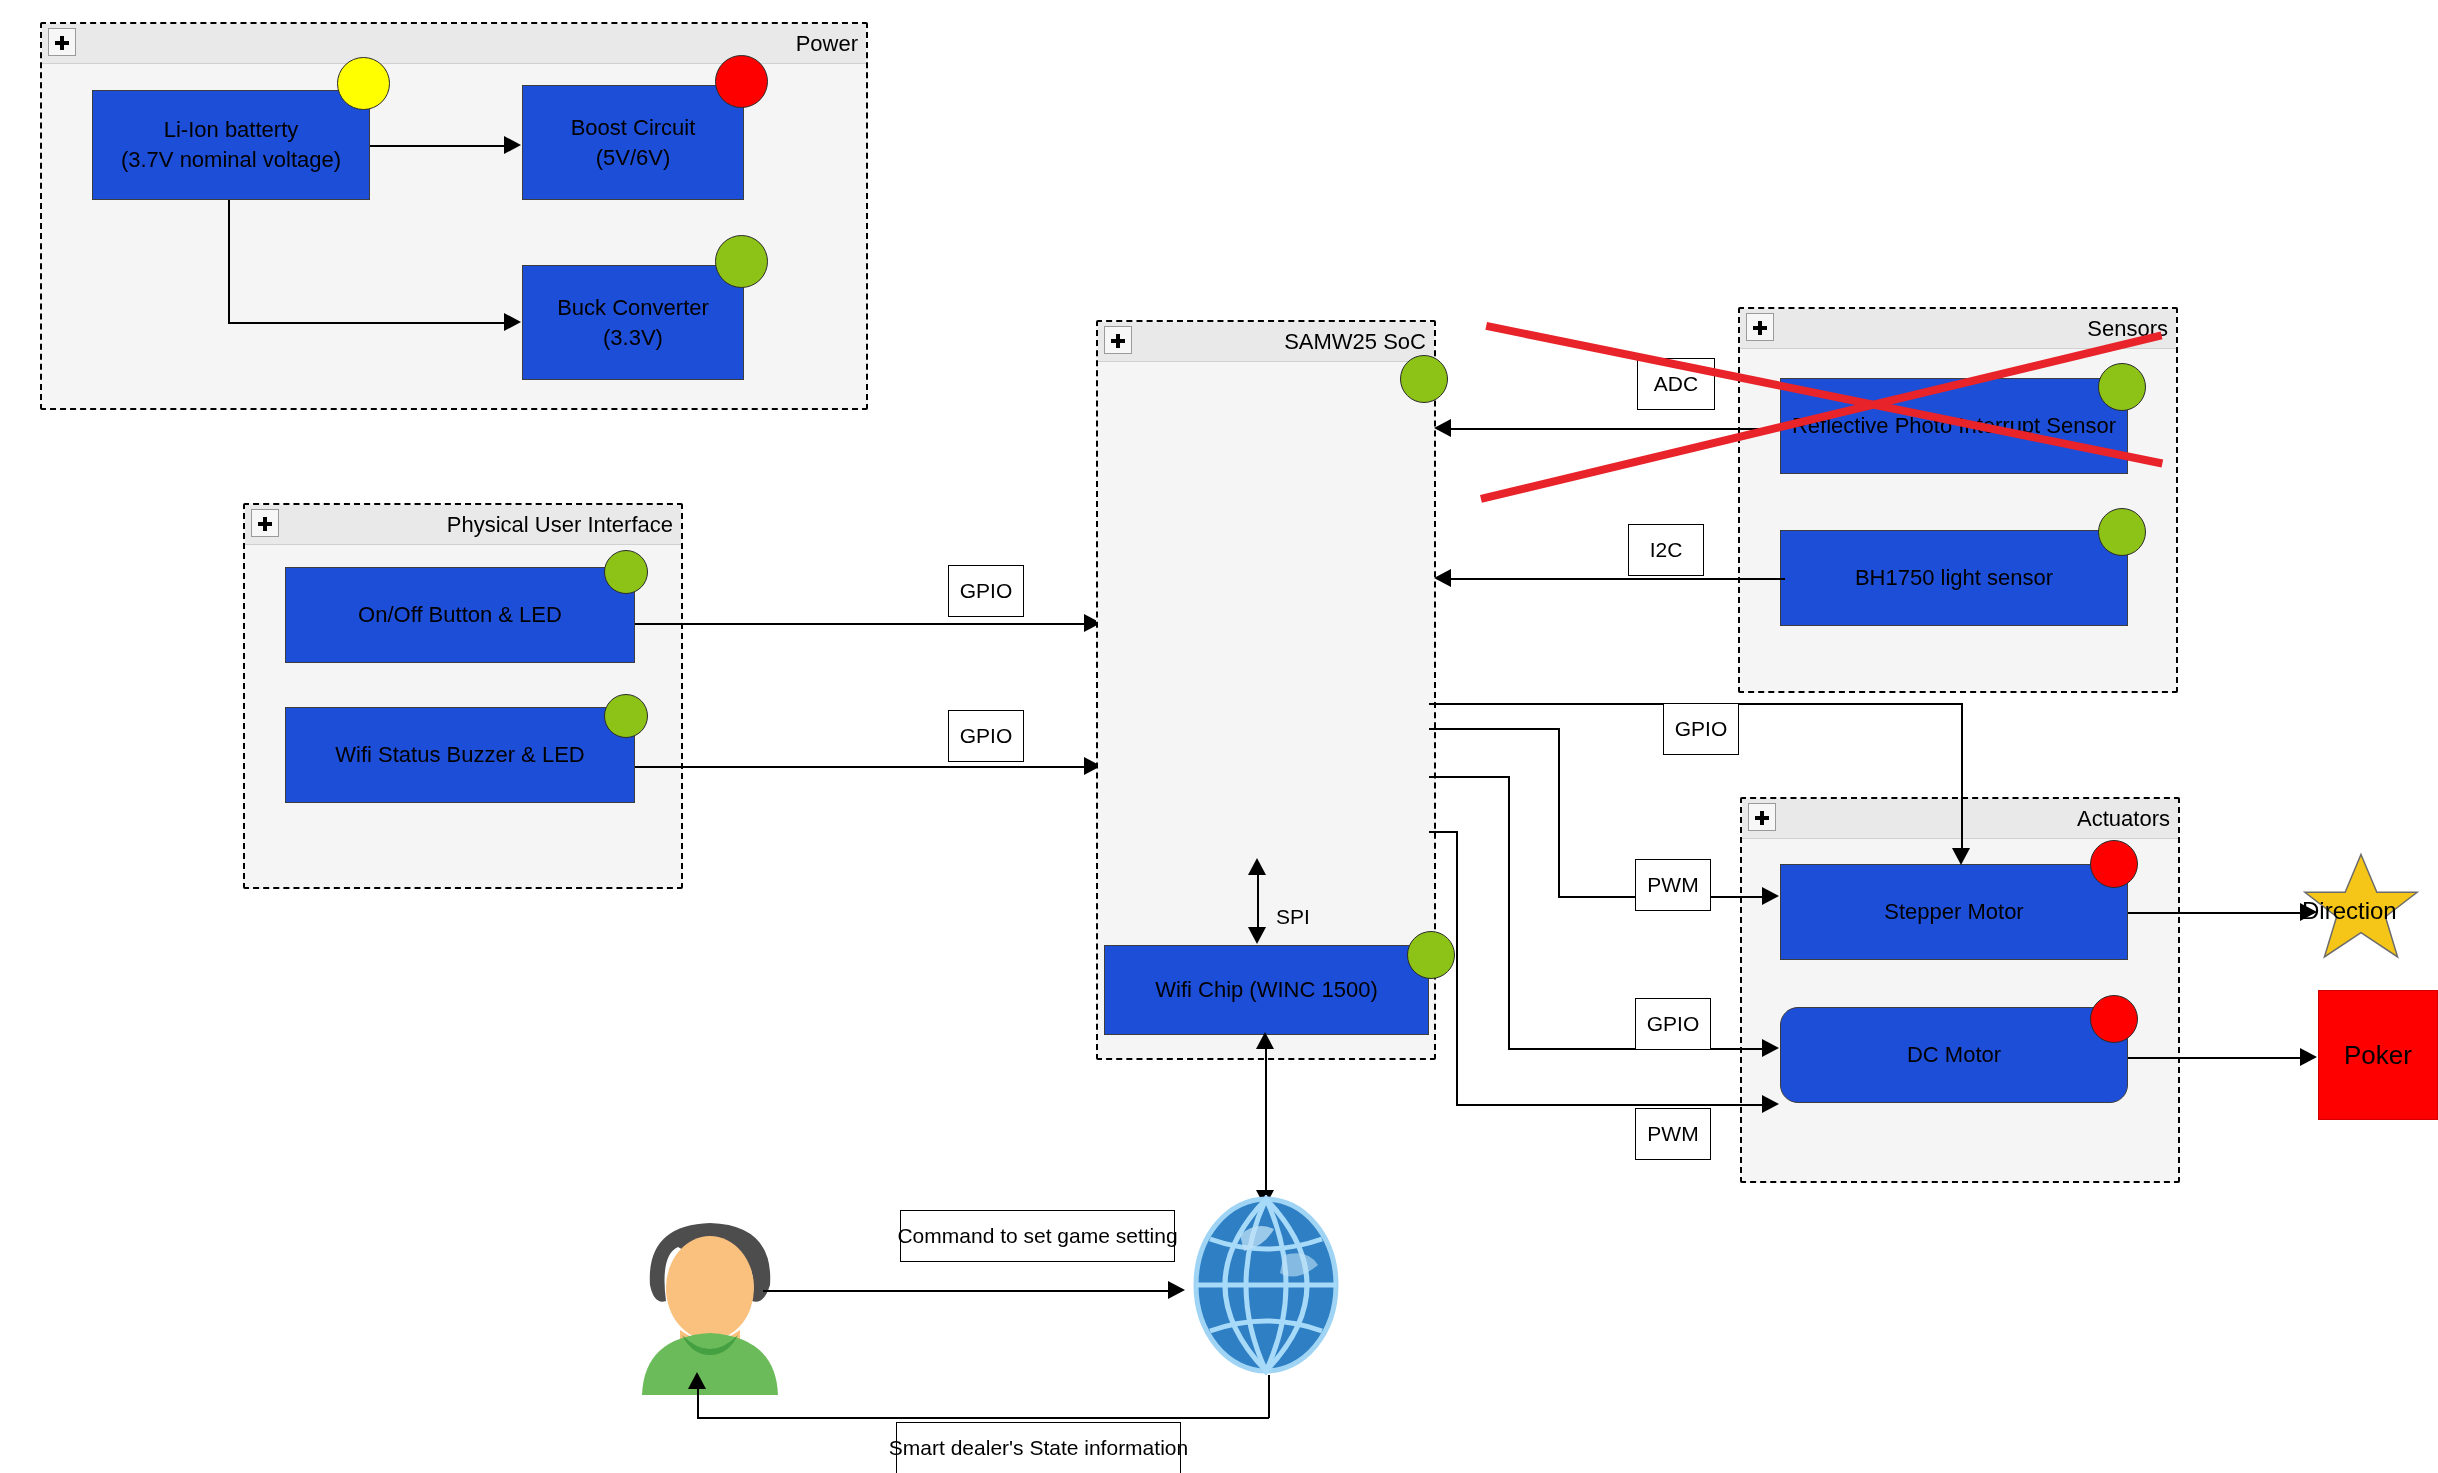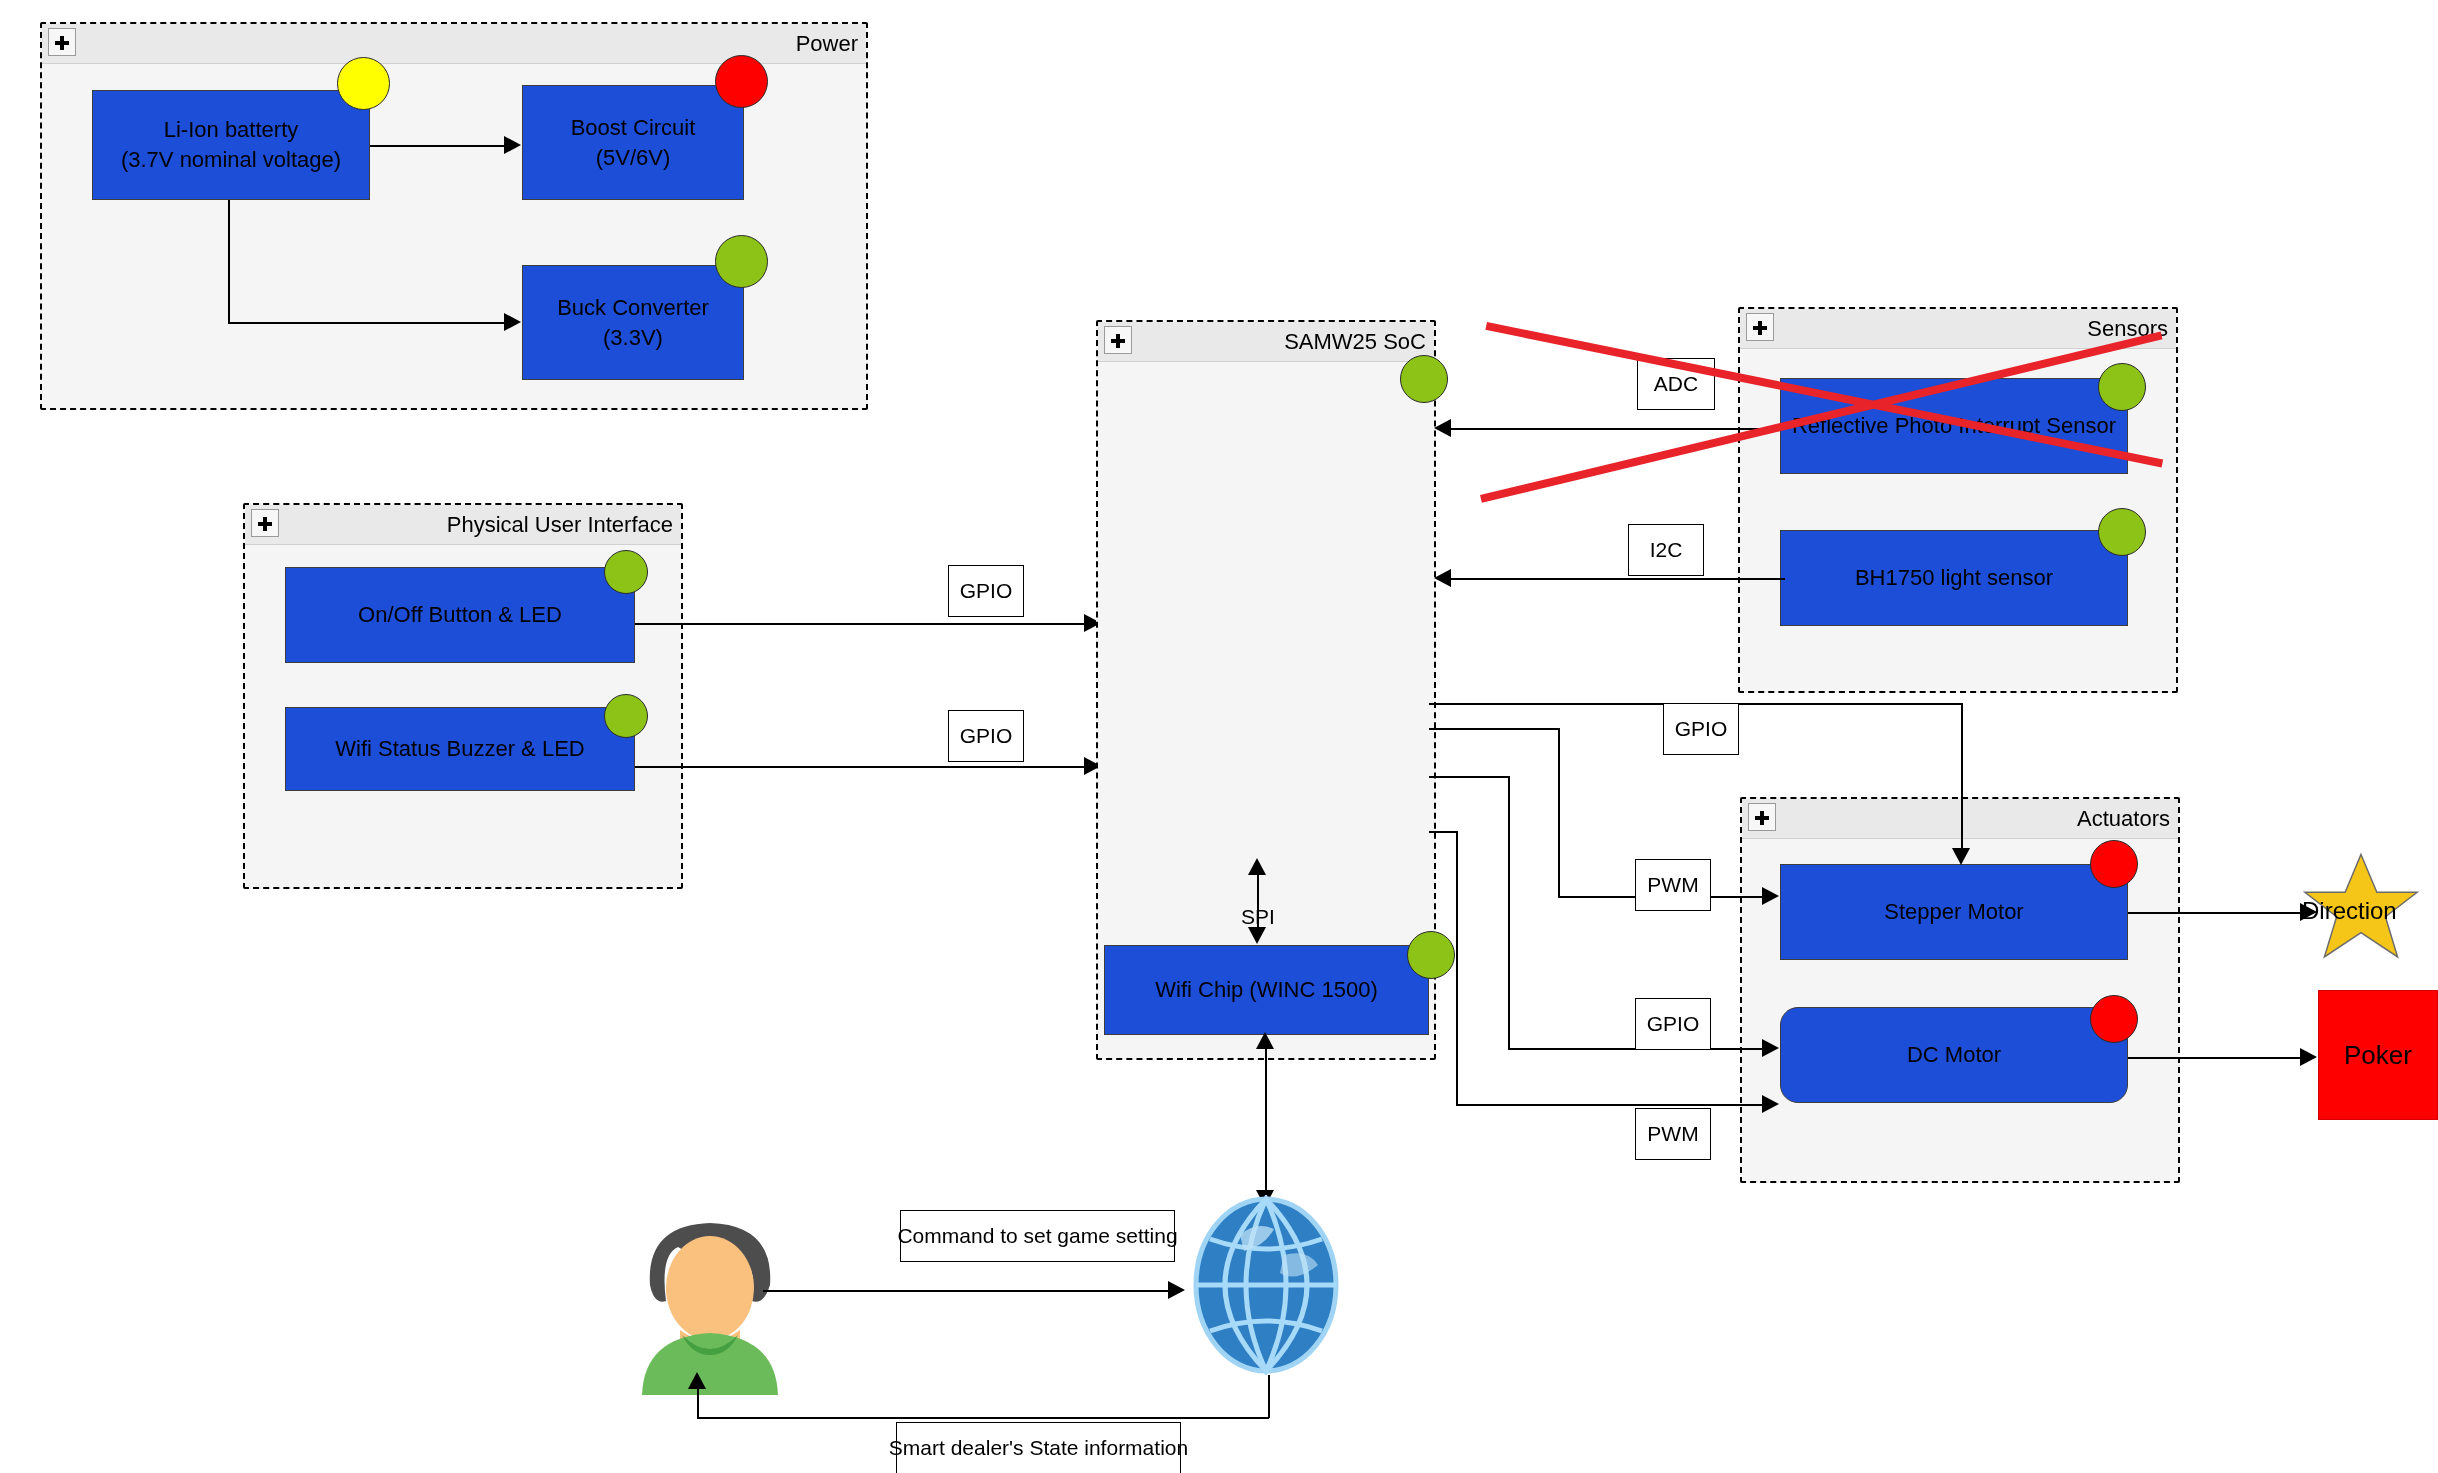--- a/index.html
+++ b/index.html
@@ -96,21 +96,21 @@
     <div class="group-bar"></div>
     <div class="plus"></div>
     <div class="group-title">Physical User Interface</div>
   </div>
 
   <div class="node" style="left:285px;top:567px;width:350px;height:96px;">
     <span>On/Off Button &amp; LED</span>
   </div>
   <div class="dot" style="left:604px;top:550px;width:44px;height:44px;background:#8cc316;"></div>
 
-  <div class="node" style="left:285px;top:707px;width:350px;height:84px;">
+  <div class="node" style="left:285px;top:707px;width:350px;height:96px;">
     <span>Wifi Status Buzzer &amp; LED</span>
   </div>
   <div class="dot" style="left:604px;top:694px;width:44px;height:44px;background:#8cc316;"></div>
 
   <div class="hline" style="left:635px;top:623px;width:460px;"></div>
   <div class="arr arr-r" style="left:1084px;top:614px;"></div>
   <div class="proto" style="left:948px;top:565px;width:76px;height:52px;">
     <span>GPIO</span>
   </div>
 
@@ -129,21 +129,21 @@
   <div class="dot" style="left:1400px;top:355px;width:48px;height:48px;background:#8cc316;"></div>
 
   <div class="node" style="left:1104px;top:945px;width:325px;height:90px;">
     <span>Wifi Chip (WINC 1500)</span>
   </div>
   <div class="dot" style="left:1407px;top:931px;width:48px;height:48px;background:#8cc316;"></div>
 
   <div class="vline" style="left:1257px;top:872px;height:64px;"></div>
   <div class="arr arr-u" style="left:1248px;top:858px;"></div>
   <div class="arr arr-d" style="left:1248px;top:927px;"></div>
-  <div style="position:absolute;left:1241px;top:905px;font-size:21px;color:#000;">SPI</div>
+  <div style="position:absolute;left:1276px;top:905px;font-size:21px;color:#000;">SPI</div>
 
   <div class="group" style="left:1738px;top:307px;width:440px;height:386px;">
     <div class="group-bar"></div>
     <div class="plus"></div>
     <div class="group-title">Sensors</div>
   </div>
 
   <div class="node" style="left:1780px;top:378px;width:348px;height:96px;">
     <span>Reflective Photo Interrupt Sensor</span>
   </div>

